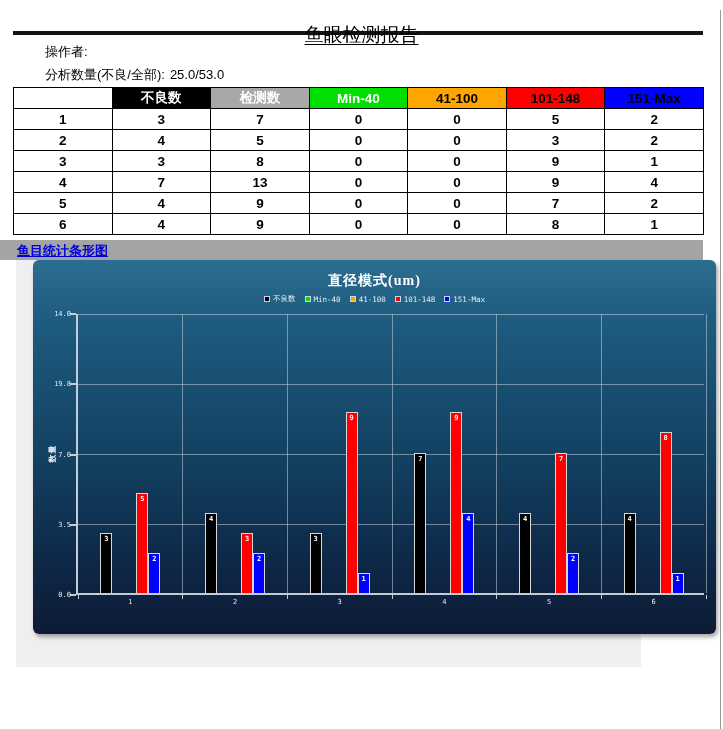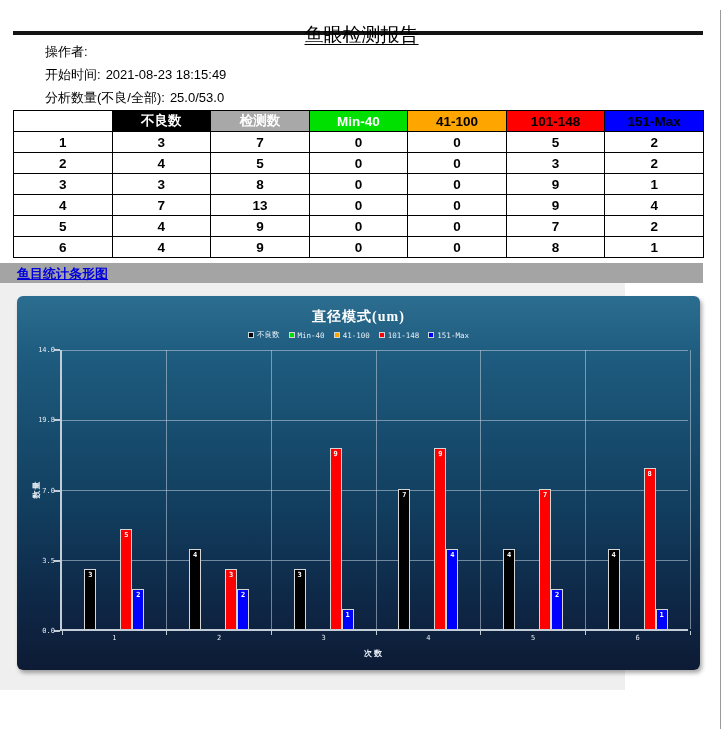--- a/index.html
+++ b/index.html
@@ -19,21 +19,21 @@
   .duration-field { position:absolute; left:383px; top:46px; height:23px; line-height:23px; }
 
   table#report-table { margin:1px 0 0 13px; width:691px; border-collapse:collapse; table-layout:fixed;
                        text-align:center; font-size:13.5px; font-weight:bold; }
   #report-table th, #report-table td { border:1.6px solid #000; height:21px; padding:0; }
 
   .section-bar { margin-top:5px; width:703px; height:20px; background:#a4a4a4; line-height:20px; }
   .section-link { color:#0000dd; font-size:13px; font-weight:bold; text-decoration:underline;
                   padding-left:17px; cursor:pointer; }
 
-  .chart-section { width:625px; height:407px; background:#efefef; padding-top:13px; }
+  .chart-section { width:625px; height:407px; background:#efefef; padding-top:0;margin-left:16px; }
   .chart-panel { position:relative; margin-left:17px; width:683px; height:374px; border-radius:6px;
                  background:linear-gradient(180deg,#2b6d90 0%,#1d5a7d 18%,#123f60 55%,#0e2746 82%,#0d1b35 100%);
                  box-shadow:2px 3px 4px rgba(0,0,0,0.35); }
   .chart-title { position:absolute; top:12px; left:0; width:100%; text-align:center; color:#ffffff;
                  font-family:"Liberation Serif", serif; font-weight:bold; font-size:14px; letter-spacing:1px; }
   .chart-legend { position:absolute; top:34px; left:0; width:100%; display:flex; justify-content:center;
                   gap:9px; align-items:center; }
   .legend-item { display:flex; align-items:center; gap:3px; color:#e9eff5;
                  font-family:"DejaVu Sans Mono", monospace; font-size:7.5px; }
   .legend-swatch { width:6px; height:6px; border:1px solid #cdd6dd; display:inline-block; }
@@ -60,23 +60,20 @@
 <body>
 
 <div class="page">
 
   <div class="report-title">鱼眼检测报告</div>
   <div class="double-rule"></div>
 
   <div class="fields">
     <div class="field-line">
       <span>操作者:</span><span class="field-value"></span>
-    </div>
-    <div class="field-line">
-      <span>开始时间:</span><span class="field-value">2021-08-23 18:15:49</span>
     </div>
     <div class="field-line">
       <span>分析数量(不良/全部):</span><span class="field-value">25.0/53.0</span>
     </div>
   </div>
 
   <table id="report-table">
       <thead>
         <tr>
           <th style="background: rgb(255, 255, 255); color: rgb(0, 0, 0);"></th>
@@ -252,21 +249,20 @@
             <div class="bar-label">4</div>
           </div>
           <div class="bar" title="101-148" style="left: 581.667px; height: 160.571px; background: rgb(255, 0, 0);">
             <div class="bar-label">8</div>
           </div>
           <div class="bar" title="151-Max" style="left: 593.667px; height: 20.0714px; background: rgb(0, 0, 255);">
             <div class="bar-label">1</div>
           </div>
           <div class="cat-label" style="left: 563.667px;">6</div>
         </div>
-      <div class="x-axis-title">次数</div>
       <div class="y-axis-title">数量</div>
     <div class="ytick-label" style="top: 331px;">0.0</div>
         <div class="ytick-label" style="top: 260.75px;">3.5</div>
         <div class="ytick-label" style="top: 190.5px;">7.0</div>
         <div class="ytick-label" style="top: 120.25px;">19.8</div>
         <div class="ytick-label" style="top: 50px;">14.0</div>
       </div>
   </div>
 
   <div class="page-right-border"></div>

